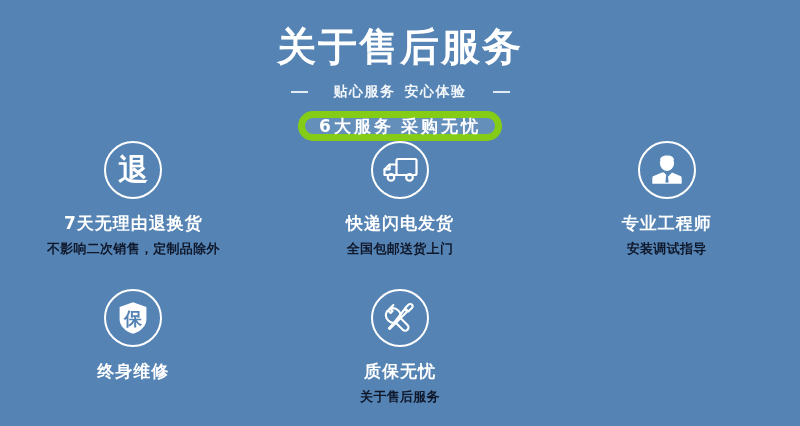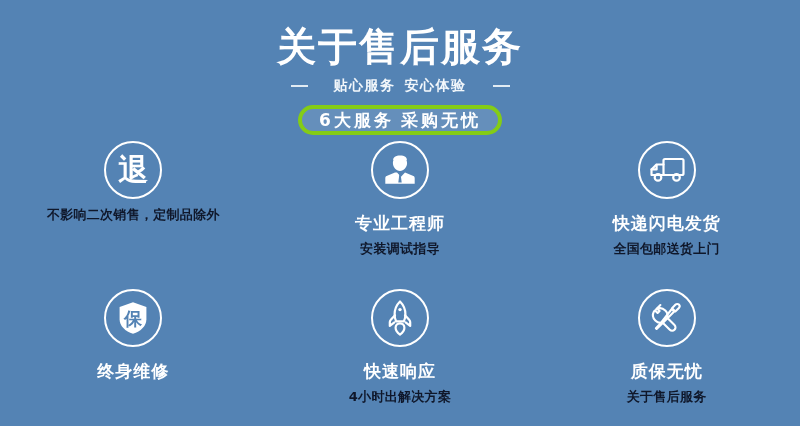--- a/index.html
+++ b/index.html
@@ -36,21 +36,21 @@
     margin: 0;
     padding-top: 25px;
     font-size: 39px;
     line-height: 44px;
     font-weight: 700;
     color: #ffffff;
     letter-spacing: 2px;
   }
 
   .subtitle-row {
-    margin-top: 6px;
+    margin-top: 12px;
     height: 22px;
     display: flex;
     align-items: center;
     justify-content: center;
     gap: 26px;
   }
   .sub-dash {
     display: inline-block;
     width: 17px;
     height: 2px;
@@ -62,21 +62,21 @@
     font-weight: 700;
     color: #f2f7fb;
     letter-spacing: 1.5px;
   }
   .subtitle-text .gap { display:inline-block; width: 9px; }
 
   .pill {
     margin: 8px auto 0 auto;
     width: 204px;
     height: 30px;
-    border: 4px solid #84cc16;
+    border: 7px solid #84cc16;
     border-radius: 16px;
     background: rgba(255,255,255,0.10);
     display: flex;
     align-items: center;
     justify-content: center;
     box-sizing: border-box;
   }
   .pill-text {
     font-size: 17px;
     font-weight: 700;
@@ -165,73 +165,61 @@
       <span class="pill-text"><span>6大服务</span><span class="gap"></span><span>采购无忧</span></span>
     </div>
   </div>
 
   <div class="grid">
 
     <div class="cell">
       <div class="icon-circle">
         <span class="glyph-char">退</span>
       </div>
+      <div class="cell-title">7天无理由退换货</div>
       <div class="cell-sub">不影响二次销售，定制品除外</div>
-    </div>
-
-    <div class="cell">
-      <div class="icon-circle">
-        <svg width="34" height="34" viewBox="0 0 34 34" fill="#ffffff">
-          <path d="M17 3.2c-4.4 0-7.1 2.9-7.1 6.9 0 4.3 3.2 7.8 7.1 7.8s7.1-3.5 7.1-7.8c0-4-2.7-6.9-7.1-6.9z"></path>
-          <path d="M10.2 7.4c1.6-2.1 4.1-3 6.9-3 3 0 5.4 1 6.9 3.2.3-3.2-2.6-5.1-6.9-5.1-4.2 0-7.3 1.8-6.9 4.9z"></path>
-          <path d="M12.0 19.4 3.6 23.1c-.8.4-1.3 1.2-1.3 2.1v5.6h29.4v-5.6c0-.9-.5-1.7-1.3-2.1l-8.4-3.7-4.0 4.3-4.0-4.3z"></path>
-          <path d="M15.55 19.9h2.9l-.7 2.1.95 7.4h-3.4l.95-7.4z" fill="#5483b4"></path>
-        </svg>
-      </div>
-      <div class="cell-title">专业工程师</div>
-      <div class="cell-sub">安装调试指导</div>
     </div>
 
     <div class="cell">
       <div class="icon-circle">
         <svg width="38" height="30" viewBox="0 0 38 30" fill="none" stroke="#ffffff" stroke-width="2.2" stroke-linejoin="round" stroke-linecap="round">
           <rect x="15.5" y="4" width="20" height="16" rx="1.5"></rect>
           <path d="M15.5 9.5 H8.5 L3.5 14.5 V20 H15.5"></path>
           <path d="M8.6 9.8 V14.4 H3.6"></path>
           <circle cx="10" cy="22.4" r="3.3" fill="none"></circle>
           <circle cx="28.5" cy="22.4" r="3.3" fill="none"></circle>
         </svg>
       </div>
       <div class="cell-title">快递闪电发货</div>
       <div class="cell-sub">全国包邮送货上门</div>
     </div>
 
     <div class="cell">
       <div class="icon-circle">
+        <svg width="34" height="34" viewBox="0 0 34 34" fill="#ffffff">
+          <path d="M17 3.2c-4.4 0-7.1 2.9-7.1 6.9 0 4.3 3.2 7.8 7.1 7.8s7.1-3.5 7.1-7.8c0-4-2.7-6.9-7.1-6.9z"></path>
+          <path d="M10.2 7.4c1.6-2.1 4.1-3 6.9-3 3 0 5.4 1 6.9 3.2.3-3.2-2.6-5.1-6.9-5.1-4.2 0-7.3 1.8-6.9 4.9z"></path>
+          <path d="M12.0 19.4 3.6 23.1c-.8.4-1.3 1.2-1.3 2.1v5.6h29.4v-5.6c0-.9-.5-1.7-1.3-2.1l-8.4-3.7-4.0 4.3-4.0-4.3z"></path>
+          <path d="M15.55 19.9h2.9l-.7 2.1.95 7.4h-3.4l.95-7.4z" fill="#5483b4"></path>
+        </svg>
+      </div>
+      <div class="cell-title">专业工程师</div>
+      <div class="cell-sub">安装调试指导</div>
+    </div>
+
+    <div class="cell">
+      <div class="icon-circle">
         <svg width="34" height="36" viewBox="0 0 34 36">
           <path d="M17 2.2 3.6 7.1v12.1c0 6.6 5.6 12.2 13.4 14.6 7.8-2.4 13.4-8 13.4-14.6V7.1L17 2.2z" fill="#ffffff"></path>
           <text x="17" y="25.2" text-anchor="middle" font-family="'DejaVu Sans','Liberation Sans',sans-serif" font-size="18" font-weight="700" fill="#5483b4">保</text>
         </svg>
       </div>
       <div class="cell-title">终身维修</div>
     </div>
 
-    <div class="cell">
-      <div class="icon-circle">
-        <svg width="32" height="38" viewBox="0 0 32 38" fill="none" stroke="#ffffff" stroke-width="2.2" stroke-linejoin="round" stroke-linecap="round">
-          <path d="M16 2.5c3.6 3.6 5.4 8.0 5.4 12.8 0 2.6-.5 4.9-1.5 7.0h-7.8c-1.0-2.1-1.5-4.4-1.5-7.0 0-4.8 1.8-9.2 5.4-12.8z"></path>
-          <circle cx="16" cy="10.6" r="1.7" fill="#ffffff" stroke="none"></circle>
-          <path d="M11.0 16.2 6.6 21.1c-.5.6-.8 1.3-.8 2.1v3.7l4.6-3.6"></path>
-          <path d="M21.0 16.2 25.4 21.1c.5.6.8 1.3.8 2.1v3.7l-4.6-3.6"></path>
-          <path d="M16 24.3c2.5 0 4.4 2.0 4.4 4.5 0 2.9-2.2 5.3-4.4 6.8-2.2-1.5-4.4-3.9-4.4-6.8 0-2.5 1.9-4.5 4.4-4.5z"></path>
-        </svg>
-      </div>
-      <div class="cell-title">快速响应</div>
-      <div class="cell-sub">4小时出解决方案</div>
-    </div>
 
     <div class="cell">
       <div class="icon-circle">
         <svg width="36" height="36" viewBox="0 0 36 36" fill="none" stroke="#ffffff" stroke-width="2.1" stroke-linejoin="round" stroke-linecap="round">
 
           <path d="M11.4 5.0 8.0 8.4l2.6 2.6-2.0 2.0-2.6-2.6-1.1 1.1c-1.6 3.0-1.1 6.6 1.4 9.1 2.0 2.0 4.7 2.6 7.2 1.9l7.3 7.3c1.3 1.3 3.4 1.3 4.7 0 1.3-1.3 1.3-3.4 0-4.7l-7.3-7.3c.7-2.5.1-5.2-1.9-7.2-2.5-2.5-6.1-3.0-9.1-1.4l1.1-1.1"></path>
 
           <path d="M29.9 4.6c-.9-.9-2.4-.9-3.3 0l-3.6 3.6 3.3 3.3 3.6-3.6c.9-.9.9-2.4 0-3.3z"></path>
           <path d="M22.8 9.0 25.2 11.4 11.2 25.4 7.6 28.9 6.9 28.2 10.5 24.6z"></path>
         </svg>

